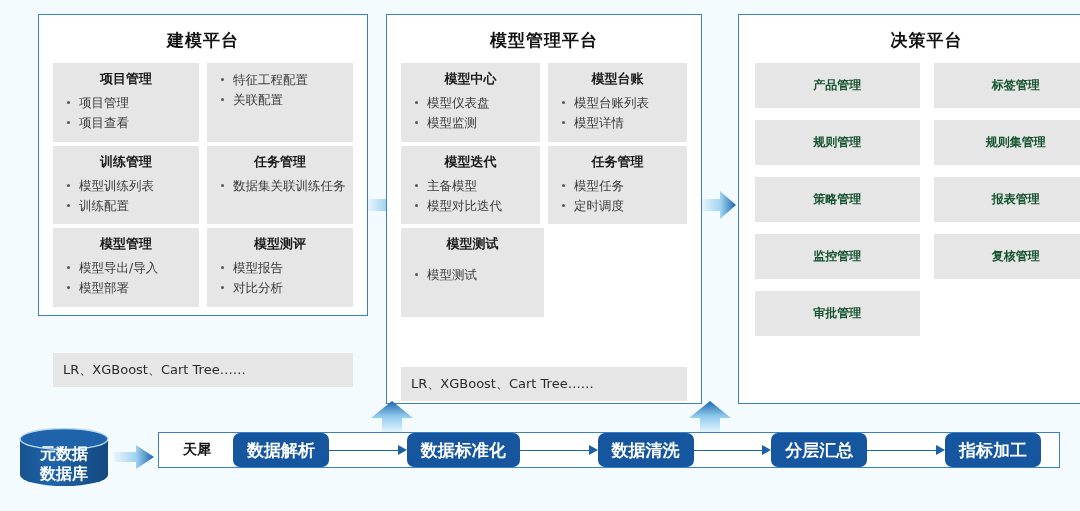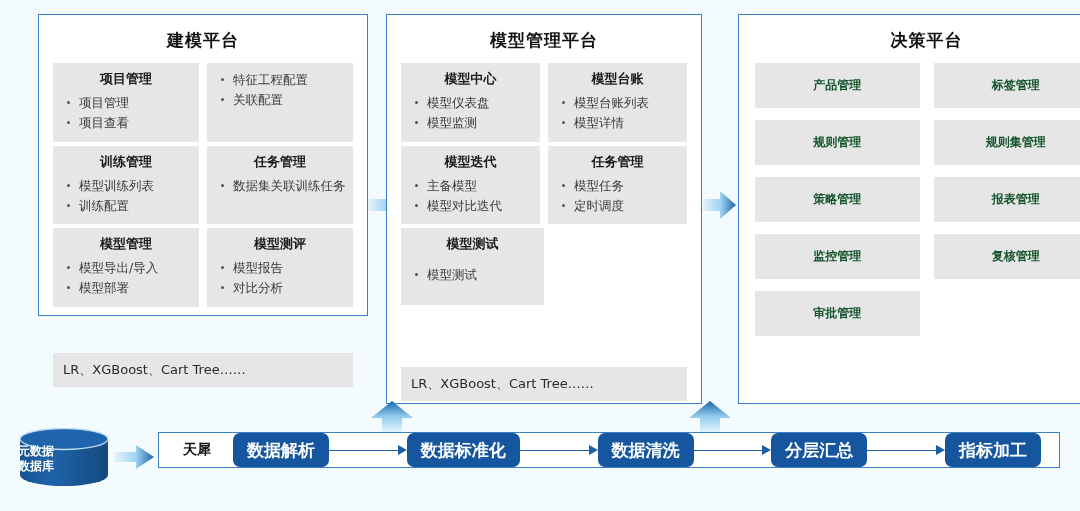--- a/index.html
+++ b/index.html
@@ -103,21 +103,21 @@
   .arrow-up{ position:absolute; width:42px; height:34px; }
   #arrow-up-1{ left:371px; top:401px; }
   #arrow-up-2{ left:689px; top:401px; }
 
   
   #db-cylinder{
     position:absolute;left:18px;top:428px;width:92px;height:58px;
   }
   .db-label{
     position:absolute;left:0;right:0;top:16px;
-    text-align:left;color:#fff;font-weight:bold;font-size:12px;
+    text-align:center;color:#fff;font-weight:bold;font-size:16px;
     line-height:1.25;
     pointer-events:none;
   }
   #arrow-db{ position:absolute; left:114px; top:443px; width:40px; height:28px;}
 
   #pipeline{
     position:absolute;
     left:158px; top:432px; width:902px; height:36px;
     background:#ffffff;
     border:1.5px solid #3b7fc4;
@@ -264,21 +264,21 @@
         <div class="card">
           <div class="card-title">任务管理</div>
           <ul>
             <li>模型任务</li>
             <li>定时调度</li>
           </ul>
         </div>
       </div>
 
       <div class="row">
-        <div class="card" style="max-width:143px;padding-bottom:20px;">
+        <div class="card" style="max-width:143px;padding-bottom:32px;">
           <div class="card-title">模型测试</div>
           <ul style="margin-top:12px;">
             <li>模型测试</li>
           </ul>
         </div>
         <div style="flex:1 1 0;"></div>
       </div>
     </div>
 
     <div class="footer-bar" id="model-mgmt-footer">LR、XGBoost、Cart Tree……</div>

